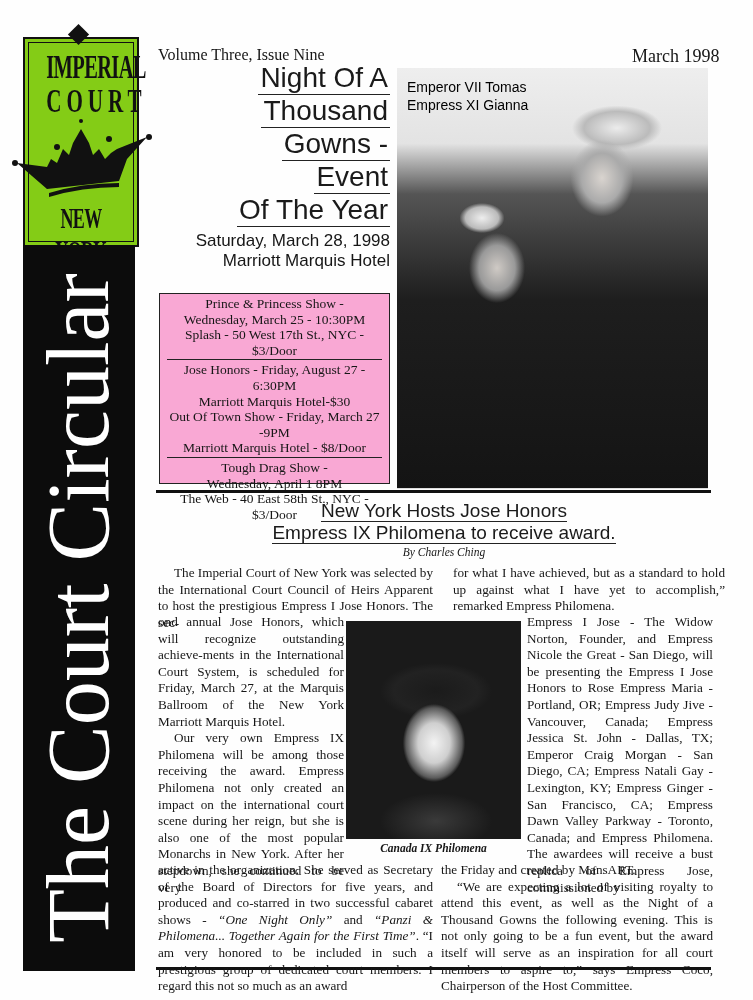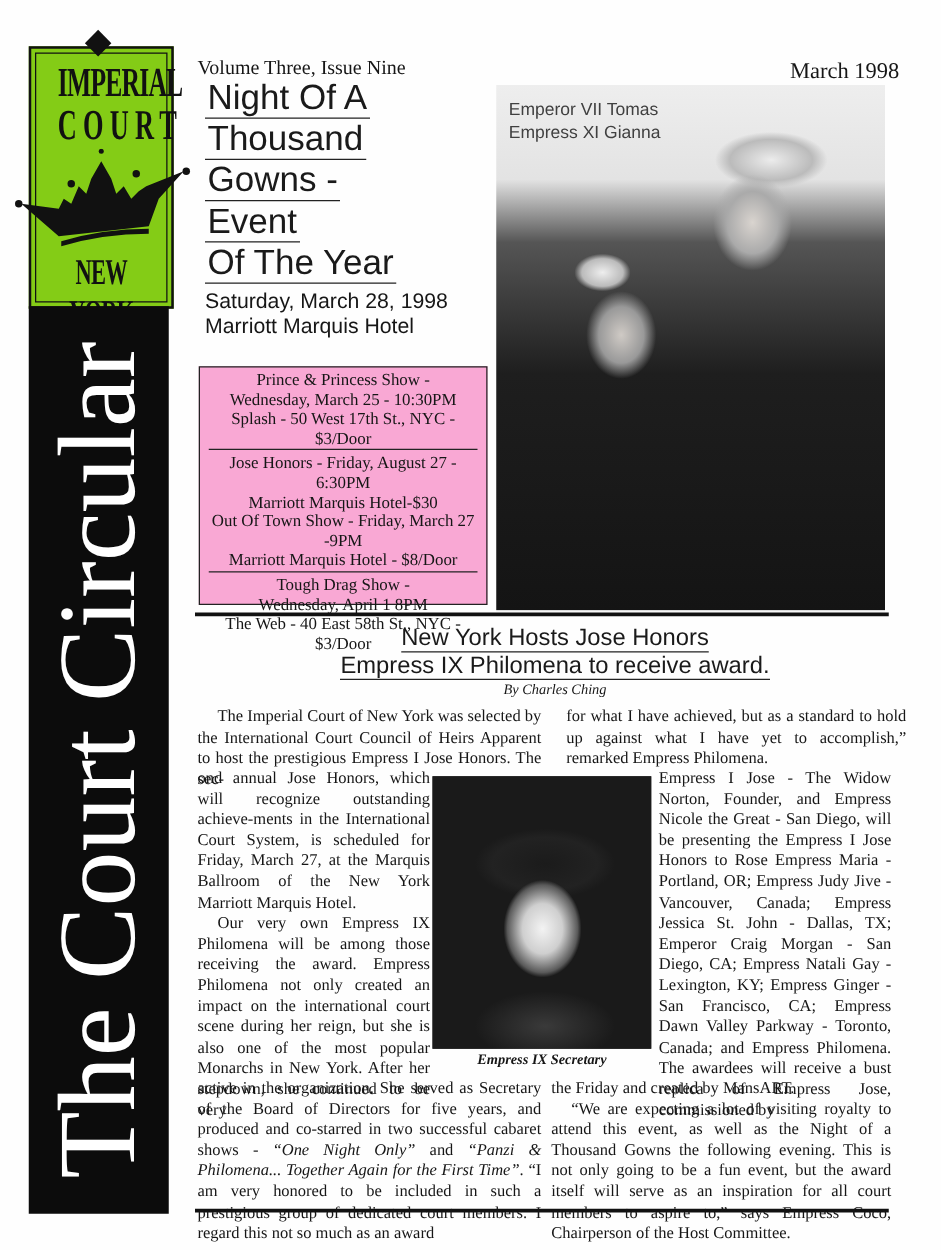--- a/index.html
+++ b/index.html
@@ -36,21 +36,21 @@
     position: absolute; left: 56px; top: 363px;
     transform: translate(-50%, -50%) rotate(-90deg);
     white-space: nowrap; color: #fff;
     font-family: "Liberation Serif", serif; font-size: 88px; line-height: 1; letter-spacing: 0px;
   }
 
   
   .issue { left: 158px; top: 46px; font-size: 16px; }
   .date { left: 632px; top: 46px; font-size: 18px; }
 
-  .headline-wrap { left: 164px; top: 62px; width: 226px; text-align: left; font-family: "Liberation Sans", sans-serif; }
+  .headline-wrap { left: 164px; top: 62px; width: 226px; text-align: right; font-family: "Liberation Sans", sans-serif; }
   .hl {
     display: block; margin: 0 auto; font-size: 28px; line-height: 31px; color: #1a1a1a;
   }
   .hl span { display: inline-block; border-bottom: 1.5px solid #222; padding: 0 2px 1px; }
   .subhead { font-size: 17px; line-height: 20px; margin-top: 4px; }
 
   .events-box {
     left: 159px; top: 293px; width: 229px; height: 189px; border: 1.5px solid #222; background: #f9a8d4;
     text-align: center; font-size: 13.5px; line-height: 15.6px;
   }
@@ -63,21 +63,21 @@
     left: 397px; top: 68px; width: 311px; height: 420px;
     background:
       radial-gradient(ellipse 45px 55px at 205px 110px, #d9d4cf 0%, #aaa 45%, transparent 70%),
       radial-gradient(ellipse 40px 50px at 100px 200px, #cfcac5 0%, #999 45%, transparent 70%),
       radial-gradient(ellipse 60px 30px at 220px 60px, #ececec 0%, #bbb 55%, transparent 75%),
       radial-gradient(ellipse 30px 20px at 85px 150px, #eee 0%, #bbb 55%, transparent 75%),
       linear-gradient(180deg, #eeeeee 0%, #e3e3e3 18%, #555 30%, #1e1e1e 55%, #141414 100%);
     border-bottom: 1px solid #ddd;
   }
   .photo-caption {
-    left: 407px; top: 78px; font-family: "Liberation Sans", sans-serif; font-size: 14px; line-height: 18px; color: #404040;
+    left: 407px; top: 78px; font-family: "Liberation Sans", sans-serif; font-size: 14px; line-height: 18px; color: #000000;
   }
 
   .rule-thick { height: 3px; background: #111; }
 
   
   .article-title {
     left: 160px; top: 500px; width: 568px; text-align: center;
     font-family: "Liberation Sans", sans-serif; font-size: 19px; line-height: 21px; color: #1a1a1a;
   }
   .article-title span { display: inline-block; border-bottom: 1px solid #222; }
@@ -181,21 +181,21 @@
 </div>
 <div class="abs col col-a2">
   <p class="noindent">ond annual Jose Honors, which will recognize outstanding achieve-ments in the International Court System, is scheduled for Friday, March 27, at the Marquis Ballroom of the New York Marriott Marquis Hotel.</p>
   <p>Our very own Empress IX Philomena will be among those receiving the award. Empress Philomena not only created an impact on the international court scene during her reign, but she is also one of the most popular Monarchs in New York.  After her stepdown, she continued to be very</p>
 </div>
 <div class="abs col col-a3">
   <p class="noindent"><span>active in the organization.  She served as Secretary of the Board of Directors for five years, and produced and co-starred in two successful cabaret shows - </span><i>“One Night Only”</i><span> and </span><i>“Panzi &amp; Philomena... Together Again for the First Time”</i><span>.  “I am very honored to be included in such a prestigious group of dedicated court members. I regard this not so much as an award</span></p>
 </div>
 
 <div class="abs photo-mid"></div>
-<div class="abs photo-mid-caption">Empress IX Secretary</div>
+<div class="abs photo-mid-caption">Canada IX Philomena</div>
 
 <div class="abs col col-b1">
   <p class="noindent">for what I have achieved, but as a standard to hold up against what I have yet to accomplish,” remarked Empress Philomena.</p>
 </div>
 <div class="abs col col-b2">
   <p class="noindent">Empress I Jose - The Widow Norton, Founder, and Empress Nicole the Great - San Diego, will be presenting the Empress I Jose Honors to Rose Empress Maria - Portland, OR; Empress Judy Jive - Vancouver, Canada; Empress Jessica St. John - Dallas, TX; Emperor Craig Morgan - San Diego, CA; Empress Natali Gay - Lexington, KY; Empress Ginger - San Francisco, CA; Empress Dawn Valley Parkway - Toronto, Canada; and Empress Philomena. The awardees will receive a bust replica of Empress Jose, commissioned by</p>
 </div>
 <div class="abs col col-b3">
   <p class="noindent">the Friday and created by MansART.</p>
   <p>“We are expecting a lot of visiting royalty to attend this event, as well as the Night of a Thousand Gowns the following evening. This is not only going to be a fun event, but the award itself will serve as an inspiration for all court members to aspire to,” says Empress Coco, Chairperson of the Host Committee.</p>

